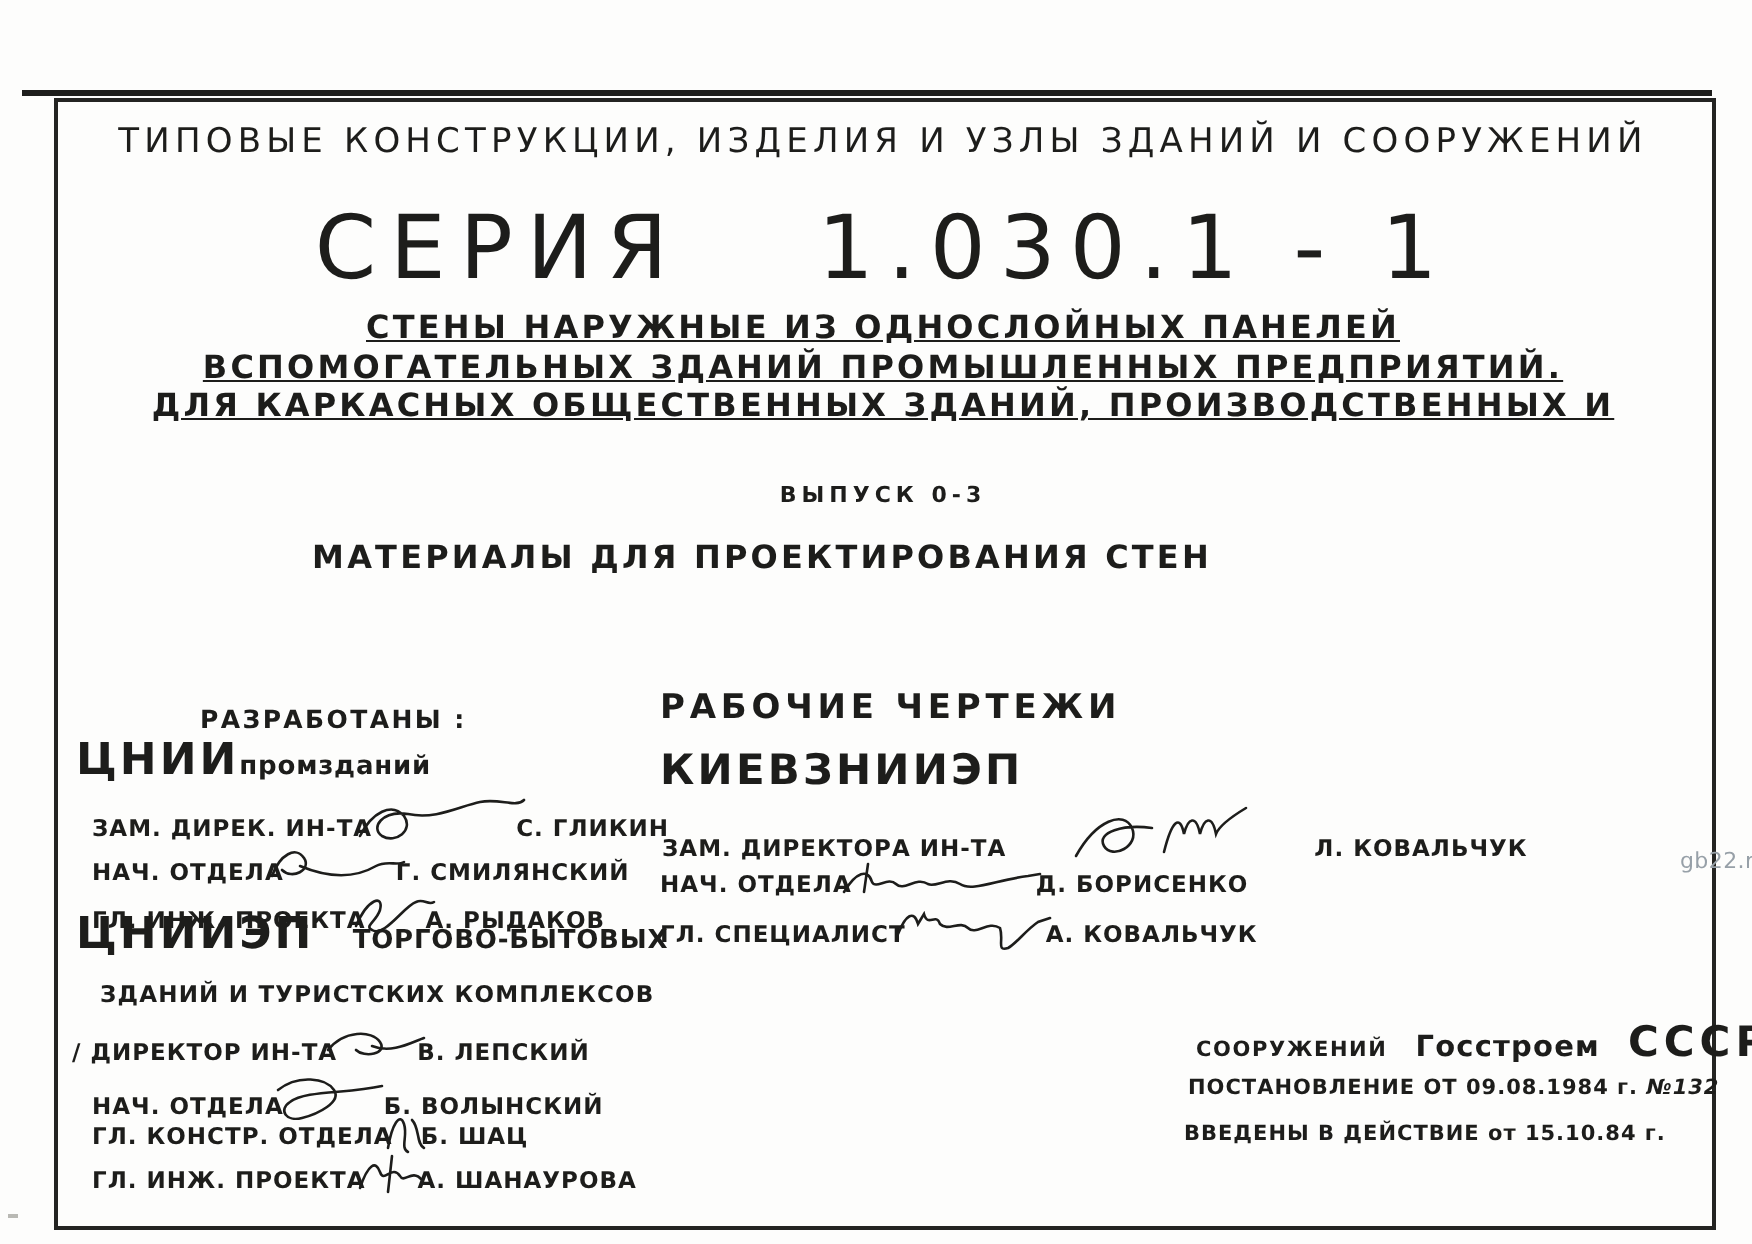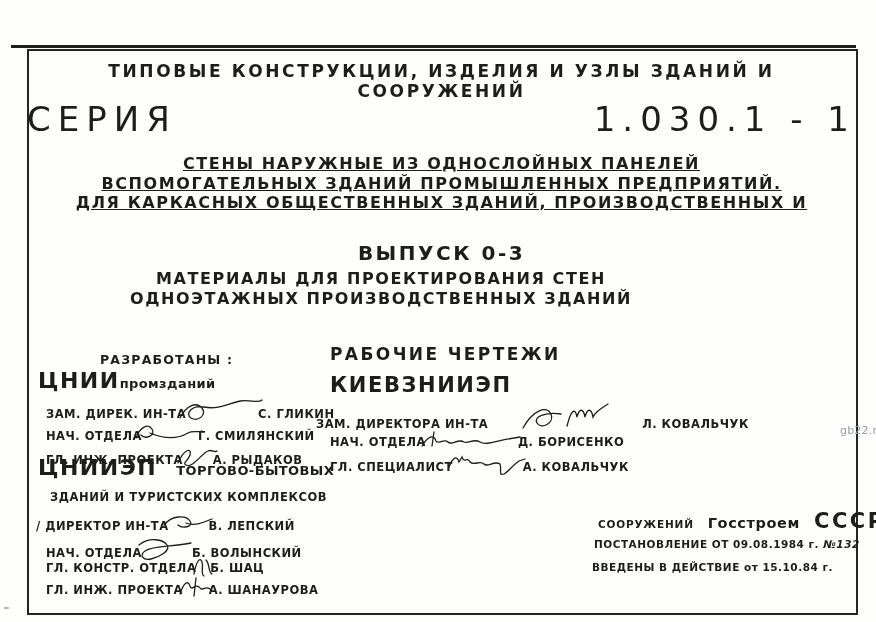--- a/index.html
+++ b/index.html
@@ -11,25 +11,25 @@
     -webkit-font-smoothing:antialiased;
   }
   .abs{position:absolute;}
   .frame{
     left:27px;top:49px;width:827px;height:562px;
     border:2px solid #242422;
   }
   .topbar{left:11px;top:45px;width:845px;height:3px;background:#1e1e1c;}
   .center{text-align:center;}
   
-  .doc-title{left:27px;top:61px;width:829px;font-size:17px;font-weight:700;letter-spacing:2.6px;}
-  .series-line{left:27px;top:99px;width:829px;display:flex;justify-content:space-between;align-items:baseline;gap:68px;
-    font-size:34px;font-weight:500;letter-spacing:7px;}
+  .doc-title{left:27px;top:61px;width:829px;font-size:17px;font-weight:400;letter-spacing:2.6px;}
+  .series-line{left:27px;top:99px;width:829px;display:flex;justify-content:center;align-items:baseline;gap:68px;
+    font-size:44px;font-weight:500;letter-spacing:7px;}
   .subtitle{left:27px;top:154px;width:829px;font-size:16px;font-weight:600;letter-spacing:1.6px;line-height:19.5px;text-decoration:underline;}
-  .issue{left:27px;top:241px;width:829px;font-size:20px;font-weight:600;letter-spacing:2.5px;}
+  .issue{left:27px;top:241px;width:829px;font-size:11px;font-weight:600;letter-spacing:2.5px;}
   .issue-sub{left:27px;top:269px;width:708px;font-size:16px;font-weight:600;letter-spacing:1.6px;line-height:19.5px;}
   
   .dev-heading{left:100px;top:352px;font-size:12.5px;font-weight:700;letter-spacing:1.2px;}
   .orgname .big{font-size:22px;font-weight:600;letter-spacing:1.5px;}
   .orgname .small{font-size:13px;font-weight:700;letter-spacing:.4px;}
   .org1-name{left:38px;top:368px;}
   .org2-name{left:38px;top:455px;}
   .org2-line2{left:50px;top:490px;font-size:11.5px;font-weight:700;letter-spacing:.6px;}
   .sigrow{display:flex;align-items:flex-end;white-space:nowrap;
     font-size:11.5px;font-weight:700;letter-spacing:.5px;}
@@ -67,21 +67,20 @@
 <div class="abs center subtitle">
   <div>СТЕНЫ НАРУЖНЫЕ ИЗ ОДНОСЛОЙНЫХ ПАНЕЛЕЙ</div>
   <div>ВСПОМОГАТЕЛЬНЫХ ЗДАНИЙ ПРОМЫШЛЕННЫХ ПРЕДПРИЯТИЙ.</div>
   <div>ДЛЯ КАРКАСНЫХ ОБЩЕСТВЕННЫХ ЗДАНИЙ, ПРОИЗВОДСТВЕННЫХ И</div>
 </div>
 
 <div class="abs center issue">ВЫПУСК 0-3</div>
 
 <div class="abs center issue-sub">
   <div>МАТЕРИАЛЫ ДЛЯ ПРОЕКТИРОВАНИЯ СТЕН</div>
-  <div>ОДНОЭТАЖНЫХ ПРОИЗВОДСТВЕННЫХ ЗДАНИЙ</div>
 </div>
 
 <div class="abs dev-heading">РАЗРАБОТАНЫ :</div>
 
 <div class="abs orgname org1-name">
   <span class="big">ЦНИИ</span><span class="small">промзданий</span>
 </div>
 
 <div class="abs sigrow" style="left:46px;top:396px;">
   <span class="role">ЗАМ. ДИРЕК. ИН-ТА</span>
@@ -142,21 +141,21 @@
   <span class="role">ГЛ. ИНЖ. ПРОЕКТА</span>
   <svg width="42" height="26" viewBox="0 0 42 26">
     <path d="M7,20 C11,8 15,6 17,12 C19,18 23,8 27,14 C29,18 33,10 38,16 M23,4 L21,22"></path>
   </svg>
   <span class="name">А. ШАНАУРОВА</span>
 </div>
 
 <div class="abs wd-heading">РАБОЧИЕ ЧЕРТЕЖИ</div>
 <div class="abs wd-org">КИЕВЗНИИЭП</div>
 
-<div class="abs sigrow" style="left:316px;top:400px;gap:37px;">
+<div class="abs sigrow" style="left:331px;top:400px;gap:37px;">
   <span class="role">ЗАМ. ДИРЕКТОРА ИН-ТА</span>
   <svg width="96" height="34" viewBox="0 0 96 34">
     <path d="M8,28 C18,10 32,5 36,14 C40,23 26,30 22,23 C18,16 32,12 46,14 M52,26 C56,10 60,7 62,17 C64,9 68,7 70,17 C72,9 76,7 78,17 C80,12 88,7 93,4"></path>
   </svg>
   <span class="name">Л. КОВАЛЬЧУК</span>
 </div>
 
 <div class="abs sigrow" style="left:330px;top:426px;">
   <span class="role">НАЧ. ОТДЕЛА</span>
   <svg width="108" height="26" viewBox="0 0 108 26">

